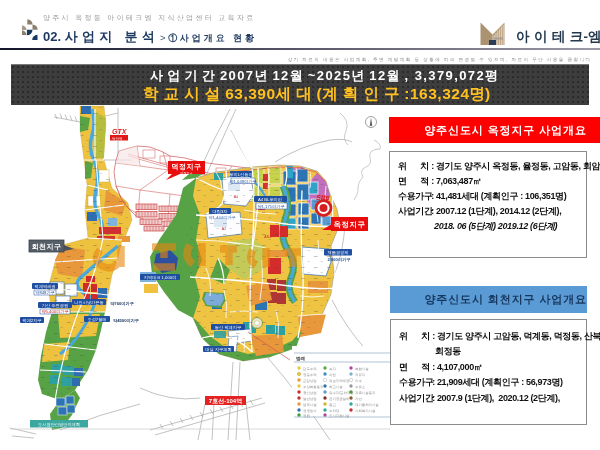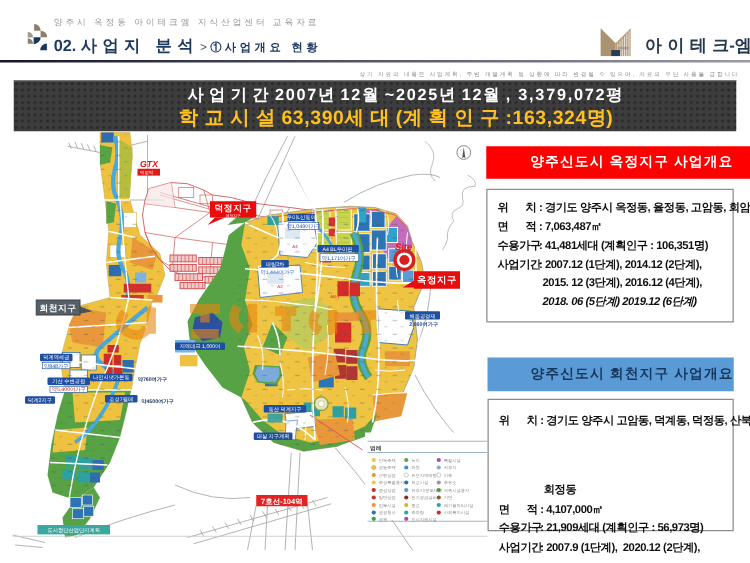--- a/index.html
+++ b/index.html
@@ -517,32 +517,31 @@
         <span>용</span>
         <span>가</span>
         <span>구</span>
       </span> : 41,481세대 (계획인구 : 106,351명)</div>
   <div><span class="lbl">
         <span>사</span>
         <span>업</span>
         <span>기</span>
         <span>간</span>
       </span> : 2007.12 (1단계), 2014.12 (2단계),</div>
-  <div style="padding-left:36px;">2015. 12 (3단계), 2016.12 (4단계),</div>
   <div style="padding-left:36px;font-style:italic;">2018. 06 (5단계) 2019.12 (6단계)</div>
 </div>
 
 <div class="abs" style="left:390px;top:286px;width:197px;height:27px;background:#5b9bd5;color:#17375e;font-size:11px;font-weight:bold;text-align:right;line-height:27px;"><span style="letter-spacing:0.9px;">양주신도시 회천지구 사업개요</span></div>
 
 <div class="ib" style="left:390px;top:319px;width:197px;height:106px;padding:9px 0 0 8px;line-height:15.4px;">
   <div><span class="lbl">
         <span>위</span>
         <span>치</span>
       </span> : 경기도 양주시 고암동, 덕계동, 덕정동, 산북동,</div>
-  <div style="padding-left:36px;margin-top:40px;">회정동</div>
+  <div style="padding-left:36px;">회정동</div>
   <div><span class="lbl">
         <span>면</span>
         <span>적</span>
       </span> : 4,107,000㎡</div>
   <div><span class="lbl">
         <span>수</span>
         <span>용</span>
         <span>가</span>
         <span>구</span>
       </span> : 21,909세대 (계획인구 : 56,973명)</div>

